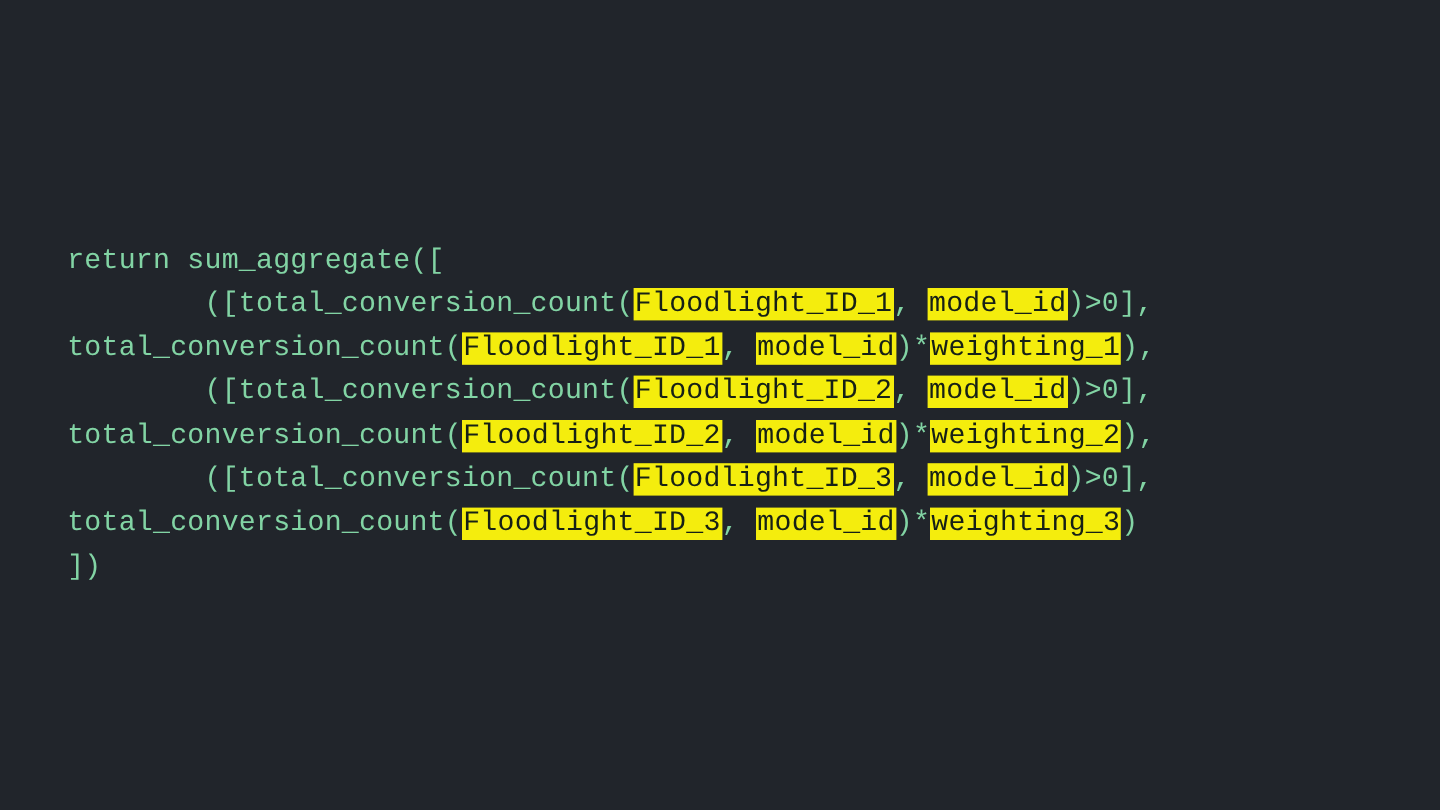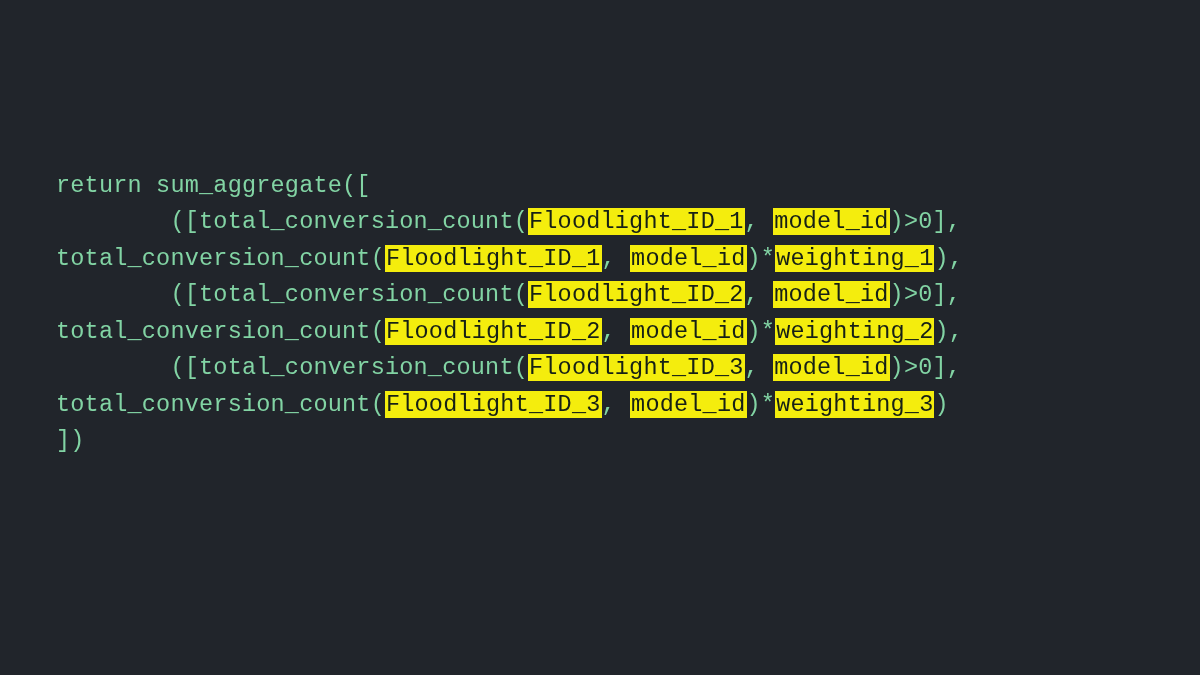--- a/index.html
+++ b/index.html
@@ -12,20 +12,21 @@
   }
   .code-block {
     font-family: "Consolas", "Menlo", "Courier New", monospace;
     font-size: 23.5px;
     line-height: 1.55;
     color: #82d4a4;
     white-space: pre;
     padding-top: 168px;
     padding-left: 56px;
     letter-spacing: 0.2px;
+    margin-top: 32px;
   }
   .hl {
     background: #f4ed0d;
     color: #162016;
     padding: 0 1px;
   }
 </style>
 </head>
 <body>
 

